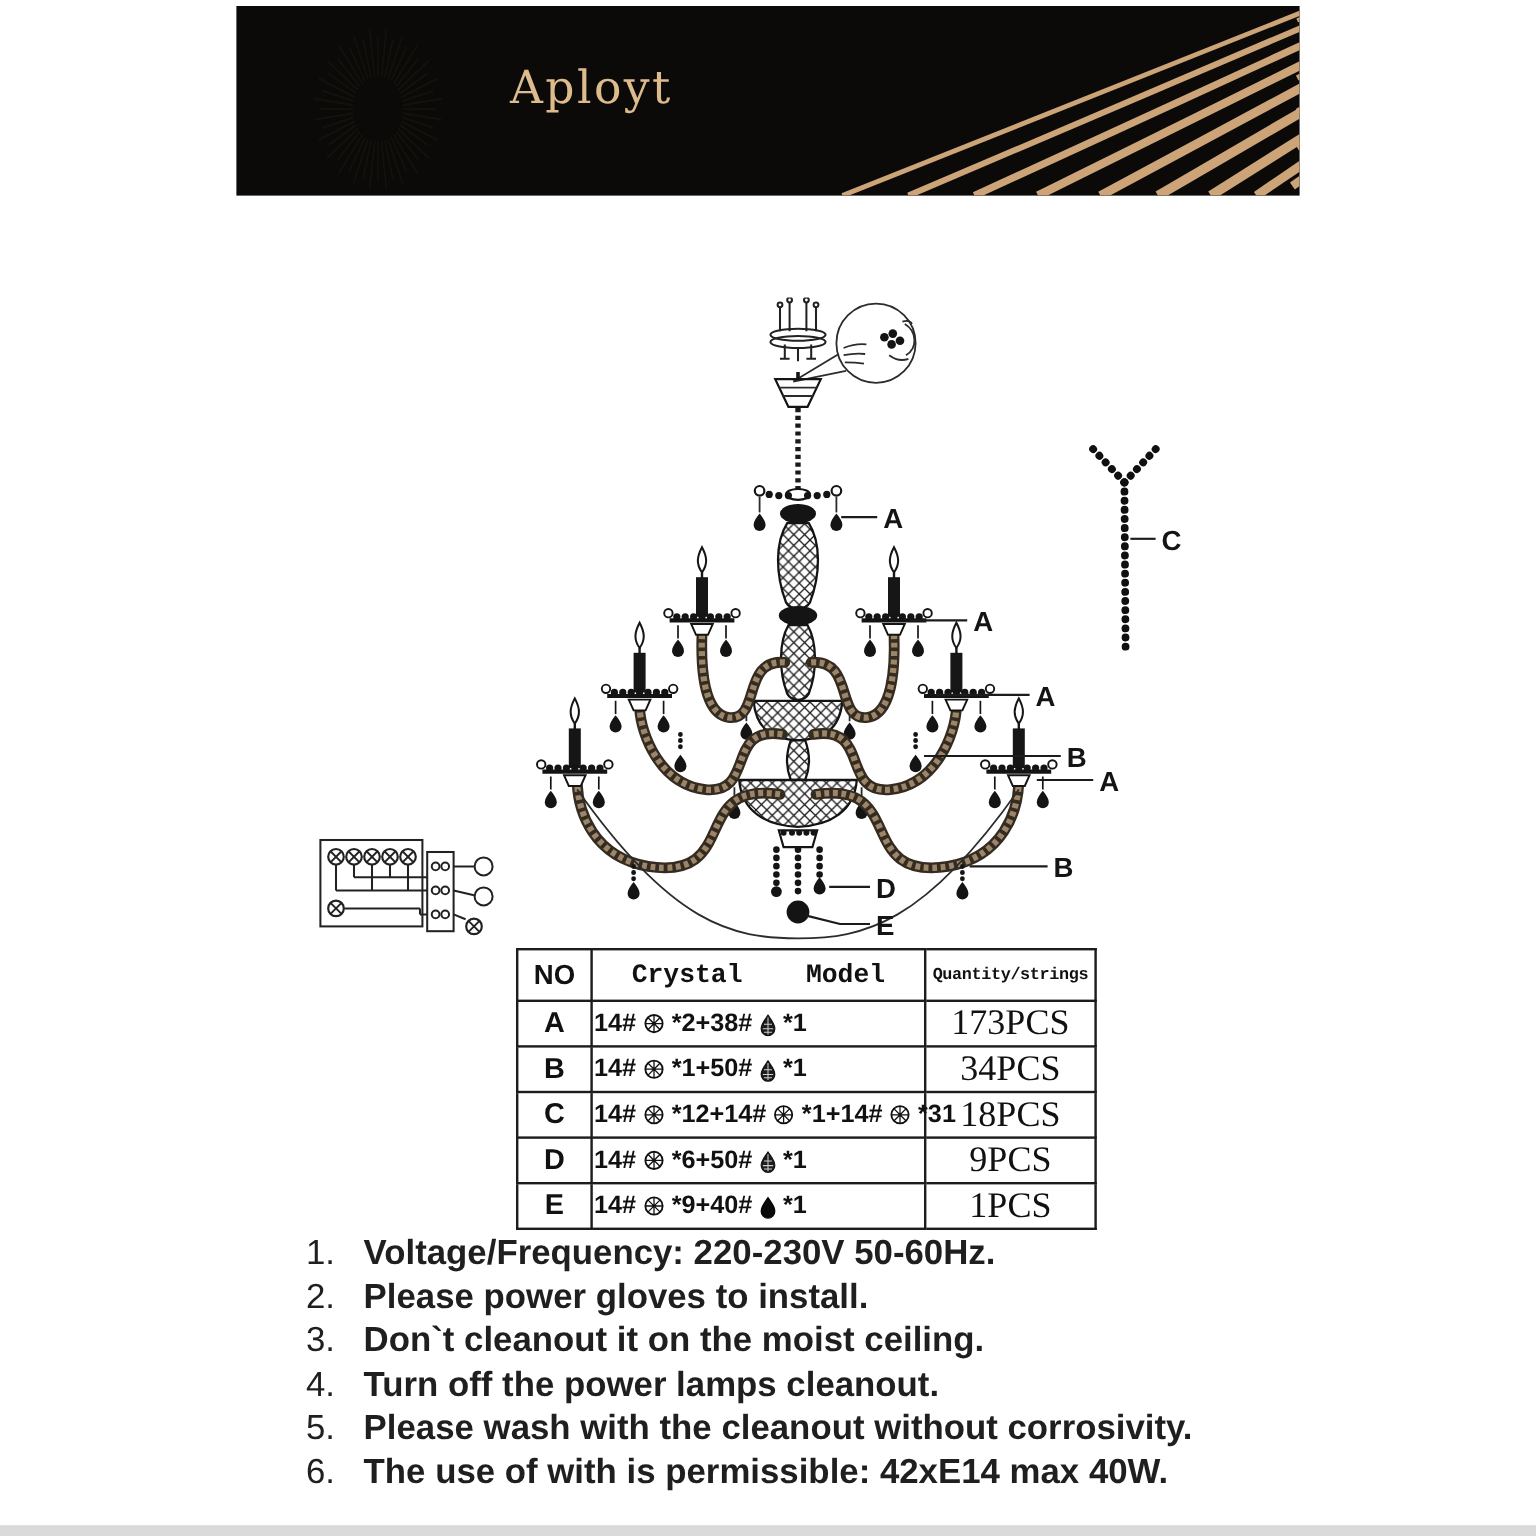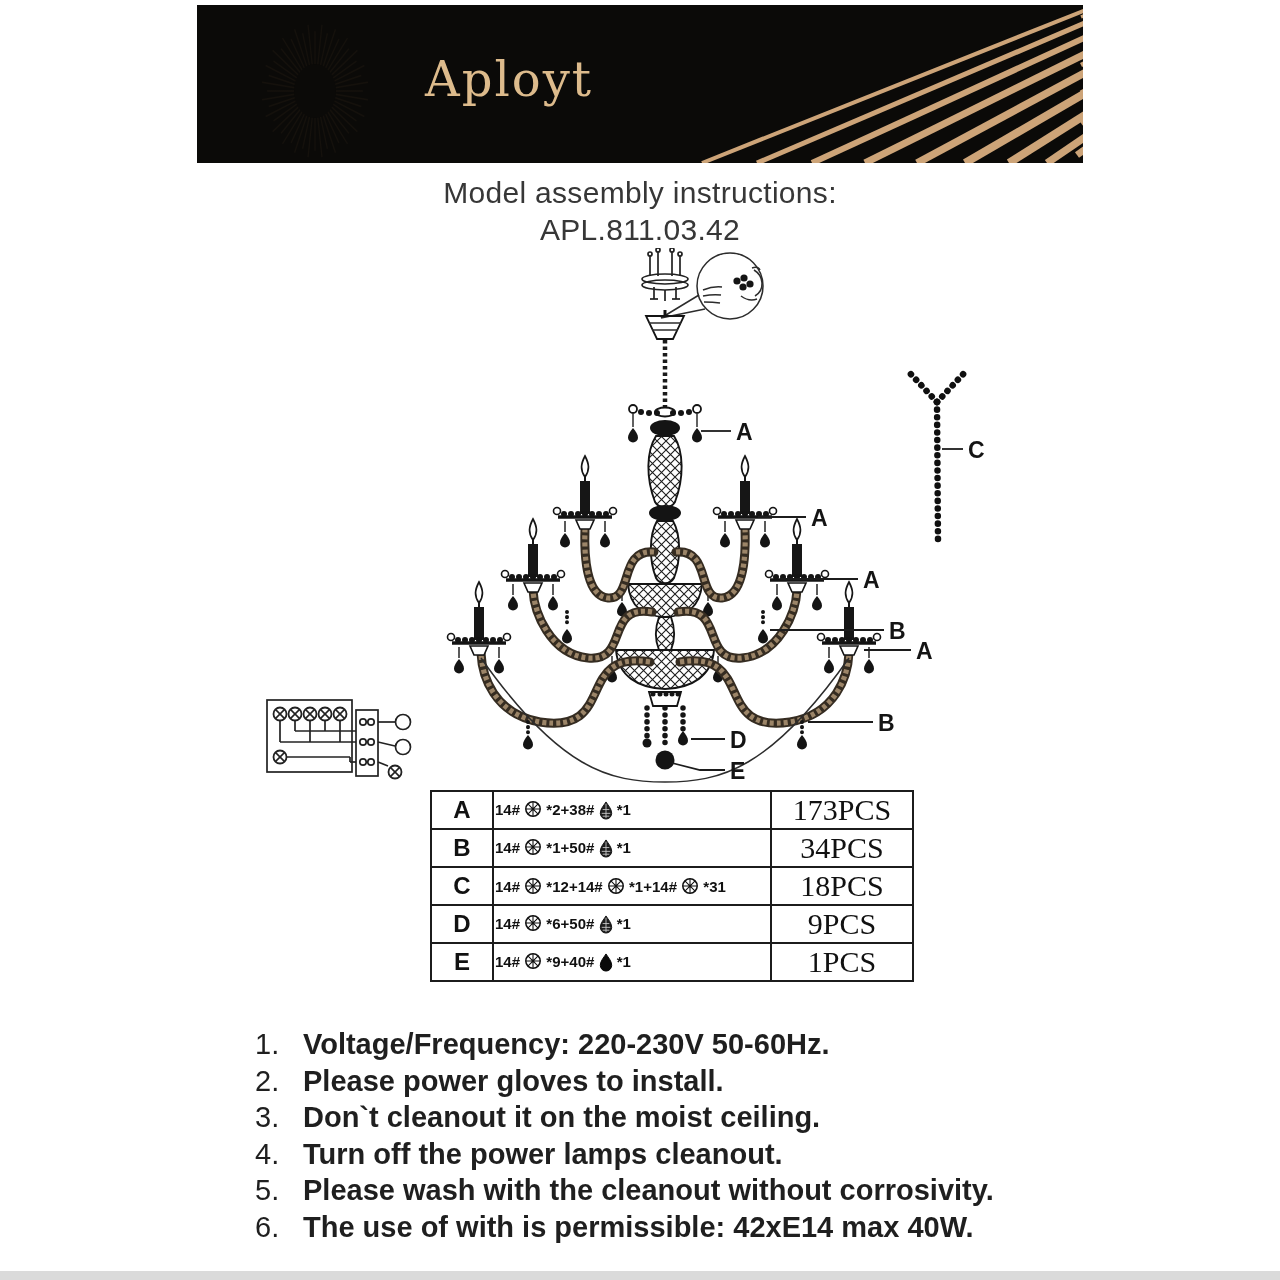--- a/index.html
+++ b/index.html
@@ -4,21 +4,21 @@
 <style>
   html,body{margin:0;padding:0;background:#fff;}
   #canvas{position:relative;width:1280px;height:1280px;background:#fff;overflow:hidden;
           font-family:"Liberation Sans",sans-serif;}
 
   
   #header{position:absolute;left:197px;top:5px;width:886px;height:158px;background:#0b0a08;overflow:hidden;}
   #header svg{position:absolute;left:0;top:0;}
   #brand{position:absolute;left:228px;top:46px;width:400px;
          font-family:"DejaVu Serif","Liberation Serif",serif;
-         font-size:48px;font-weight:400;letter-spacing:2px;color:#ddbb8c;}
+         font-size:38px;font-weight:400;letter-spacing:2px;color:#ddbb8c;}
 
   
   #title{position:absolute;left:0;top:174px;width:1280px;text-align:center;
          color:#373737;font-size:30px;line-height:37px;letter-spacing:.3px;}
 
   
   #diagram{position:absolute;left:250px;top:248px;width:750px;height:545px;}
   .out{stroke:#141414;fill:none;stroke-width:1.8;}
   .thin{stroke:#2c2c2c;fill:none;stroke-width:1.5;}
   .lat{fill:url(#lat);stroke:#141414;stroke-width:1.9;}
@@ -38,21 +38,21 @@
   table{border-collapse:collapse;table-layout:fixed;width:470px;}
   td{border:2px solid #1c1c1c;text-align:center;vertical-align:middle;color:#111;}
   tr.hdr td{height:39px;}
   tr.row td{height:31px;}
   .c-no{width:58px;font-weight:bold;font-size:24px;}
   .c-model{width:274px;}
   .c-qty{width:138px;}
   .hdr .c-no{font-size:23px;}
   .hdr .c-model{font-family:"Liberation Mono",monospace;font-weight:bold;font-size:22px;white-space:pre;}
   .hdr .c-qty{font-family:"Liberation Mono",monospace;font-weight:bold;font-size:14px;letter-spacing:-.3px;}
-  .row .c-model{font-weight:bold;font-size:15px;text-align:left;white-space:nowrap;}
+  .row .c-model{font-weight:bold;font-size:21px;text-align:left;white-space:nowrap;}
   .row .c-qty{font-family:"Liberation Serif",serif;font-size:30px;}
   .ic{display:inline-block;vertical-align:-4px;}
   .ic.ball{width:18px;height:18px;vertical-align:-3px;}
   .ic.drop{width:14px;height:19px;vertical-align:-5px;}
 
   
   #instructions{position:absolute;left:255px;top:1026px;width:830px;color:#1f1f1f;}
   .instr{display:flex;font-size:29px;line-height:36.5px;}
   .instr .num{width:48px;flex:none;}
   .instr .txt{flex:1;font-weight:bold;}
@@ -139,24 +139,20 @@
           <line x1="1340" y1="-175" x2="884" y2="118" stroke="#cda478" stroke-width="6"></line>
           <line x1="1340" y1="-175" x2="884" y2="88" stroke="#cda478" stroke-width="5"></line>
           <line x1="1340" y1="-175" x2="884" y2="60" stroke="#cda478" stroke-width="4.5"></line>
           <line x1="1340" y1="-175" x2="884" y2="34" stroke="#cda478" stroke-width="4"></line>
           <line x1="1340" y1="-175" x2="884" y2="12" stroke="#cda478" stroke-width="3.5"></line>
         </g>
     </svg>
     <div id="brand">Aployt</div>
   </div>
 
-  <div id="title">
-    <div>Model assembly instructions:</div>
-    <div>APL.811.03.42</div>
-  </div>
 
   <svg id="diagram" viewBox="250 248 750 545">
     <defs>
       <pattern id="lat" patternUnits="userSpaceOnUse" width="9" height="9">
         <rect width="9" height="9" fill="#fff"></rect>
         <path d="M0,9 L9,0 M0,0 L9,9" stroke="#1d1d1d" stroke-width="1.1" fill="none"></path>
       </pattern>
       <path id="tear" d="M0,0 C2.8,3.5 5,6.5 5,9.5 A5,5 0 1 1 -5,9.5 C-5,6.5 -2.8,3.5 0,0 Z" fill="#141414"></path>
       <g id="lampsym">
         <circle r="6.5" fill="#fff" stroke="#222" stroke-width="1.8"></circle>
@@ -371,20 +367,25 @@
     <text class="lbl" x="916" y="659">A</text>
     <text class="lbl" x="968" y="458">C</text>
     <text class="lbl" x="878" y="731">B</text>
     <text class="lbl" x="730" y="748">D</text>
     <text class="lbl" x="730" y="779">E</text>
   </svg>
 
   <div id="crystal-table">
     <table>
       <tbody>
+          <tr class="hdr">
+        <td class="c-no">NO</td>
+        <td class="c-model">Crystal    Model</td>
+        <td class="c-qty">Quantity/strings</td>
+      </tr>
       <tr class="row">
         <td class="c-no">A</td>
         <td class="c-model">14# <svg class="ic ball" viewBox="0 0 20 20">
                 <circle cx="10" cy="10" r="8" fill="none" stroke="#111" stroke-width="1.7"></circle>
                 <path d="M2,10 H18 M10,2 V18 M4.3,4.3 L15.7,15.7 M15.7,4.3 L4.3,15.7" stroke="#111" stroke-width="1.2" fill="none"></path>
               </svg> *2+38# <svg class="ic drop" viewBox="0 0 14 20">
                 <path d="M7,1 C9.5,5 13,8.5 13,13 A6,6 0 1 1 1,13 C1,8.5 4.5,5 7,1 Z" fill="#1d1d1d" stroke="#111" stroke-width="1"></path>
                 <path d="M2.5,13 H11.5 M3.5,9 H10.5 M7,3 V18 M3.5,16 H10.5" stroke="#cfcfcf" stroke-width="0.9" fill="none"></path>
               </svg> *1</td>
         <td class="c-qty">173PCS</td>

